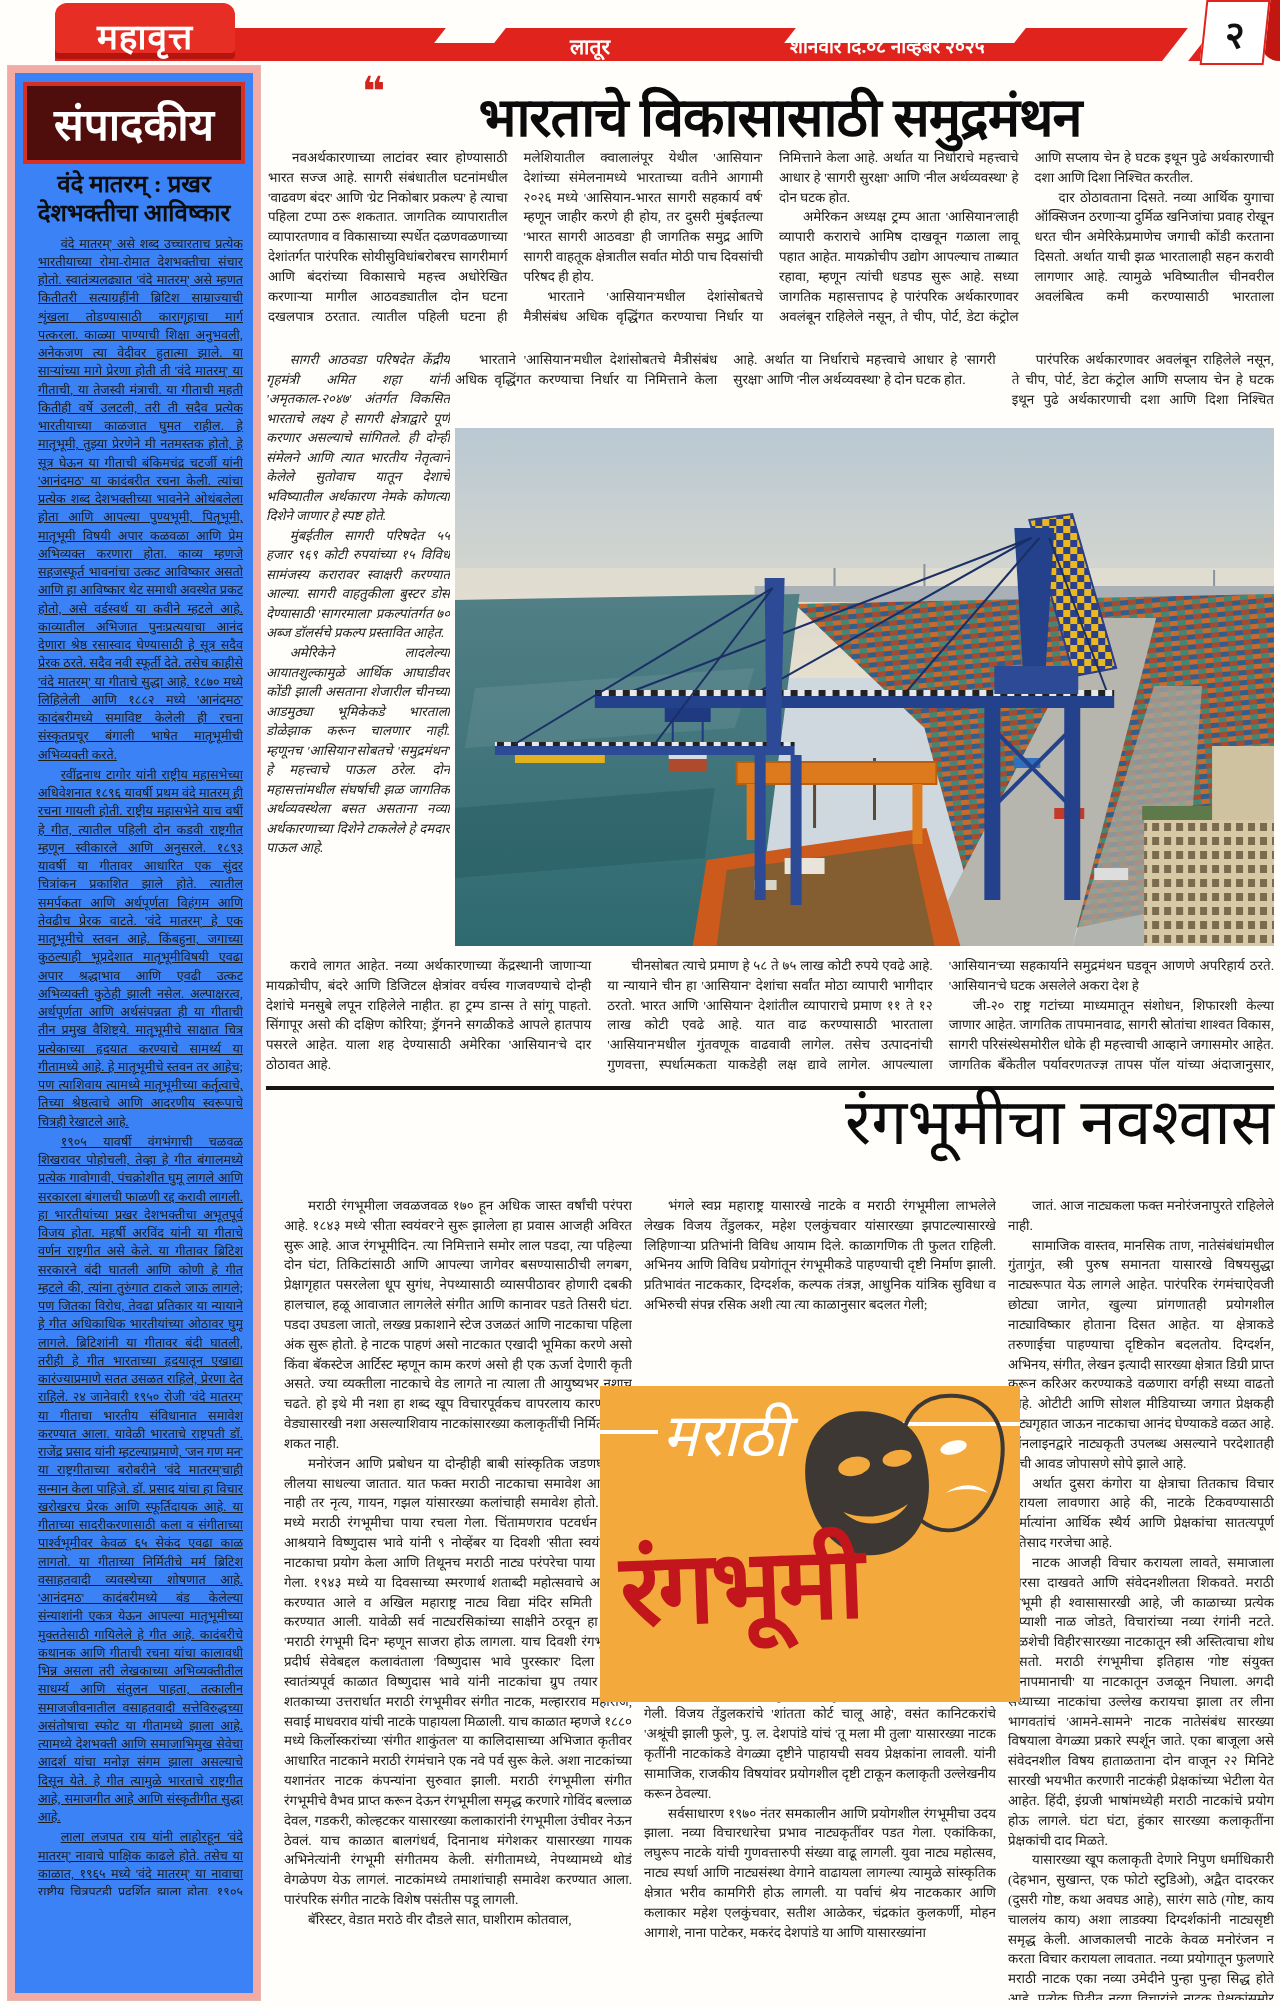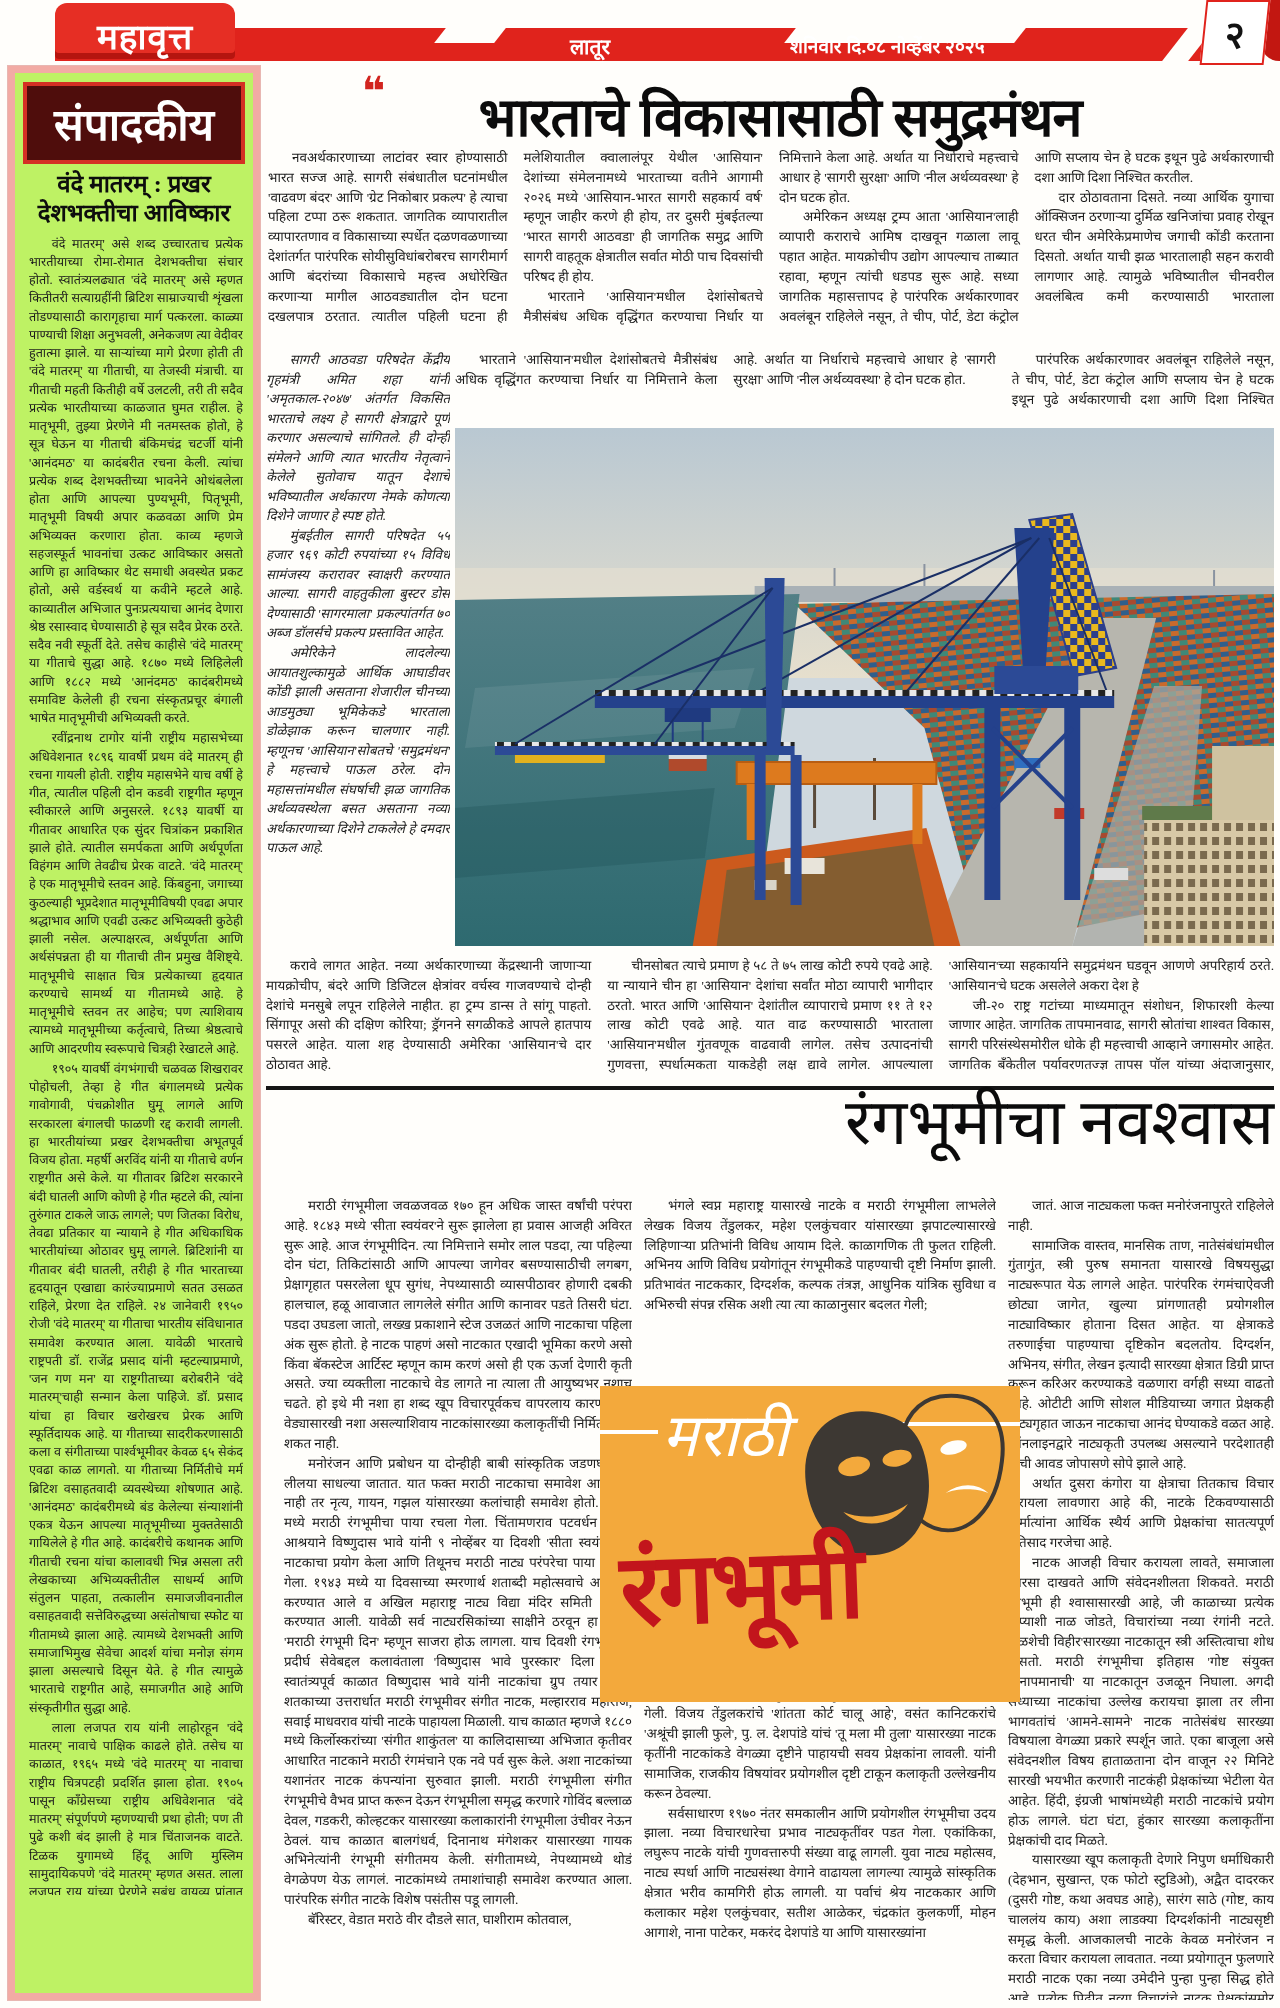--- a/index.html
+++ b/index.html
@@ -12,28 +12,28 @@
             border-radius:12px 12px 4px 4px;box-shadow:inset 0 -6px 0 #b5150f;
             display:flex;align-items:flex-end;justify-content:center;}
   .logo-box span{color:#fff;font-size:35px;font-weight:bold;letter-spacing:1px;}
   .edition{position:absolute;left:500px;top:32px;width:180px;text-align:center;color:#fff;font-weight:bold;font-size:21px;}
   .dateline{position:absolute;left:790px;top:33px;width:290px;text-align:left;color:#fff;font-weight:bold;font-size:19px;}
   .pageno-box{position:absolute;left:1203px;top:0px;width:60px;height:61px;background:#fff;
               transform:skewX(-6deg);border:2px solid #e0231c;display:flex;align-items:center;justify-content:center;}
   .pageno-box span{font-size:38px;font-weight:bold;color:#111;transform:skewX(6deg);}
   .page-curl{position:absolute;left:1261px;top:0;width:19px;height:61px;background:#c21711;border-radius:0 0 0 18px;}
   
-  .edit-panel{position:absolute;left:8px;top:66px;width:252px;height:1934px;background:#bef264;
+  .edit-panel{position:absolute;left:8px;top:66px;width:252px;height:1934px;background:#3b82f6;
               border:7px solid #f2aba4;box-sizing:border-box;outline:1px solid #e8b7b2;overflow:hidden;}
   .edit-head{margin:9px 8px 6px 8px;background:#4f0d0c;border:4px solid #d43024;height:74px;
              display:flex;align-items:center;justify-content:center;}
   .edit-head span{color:#fff;font-size:44px;font-weight:bold;}
   .edit-title{margin:4px 6px 2px 6px;text-align:center;font-weight:bold;font-size:24px;line-height:1.22;color:#0d0d0d;}
   .edit-body{margin:6px 10px;height:1660px;overflow:hidden;}
-  .edit-body p{margin:0 0 2px 4px;font-size:12.6px;line-height:1.45;text-align:justify;text-indent:1.8em;}
+  .edit-body p{margin:0 0 2px 13px;font-size:12.6px;line-height:1.45;text-align:justify;text-indent:1.8em;text-decoration:underline;}
   
   .lead-headline{position:absolute;left:300px;top:78px;width:960px;text-align:center;
                  font-size:54px;font-weight:bold;color:#0b0b0b;letter-spacing:-1px;}
   .quote-orn{position:absolute;left:362px;top:72px;color:#d2251f;font-size:40px;font-weight:bold;line-height:1;}
   .cols-top{position:absolute;left:268px;top:148px;width:1006px;height:197px;overflow:hidden;
             column-count:4;column-gap:16px;}
   .cols-above{position:absolute;left:455px;top:350px;width:819px;height:76px;overflow:hidden;
               column-count:3;column-gap:16px;}
   .side-col{position:absolute;left:266px;top:350px;width:184px;height:596px;overflow:hidden;}
   .cols-below{position:absolute;left:266px;top:956px;width:1008px;height:126px;overflow:hidden;

